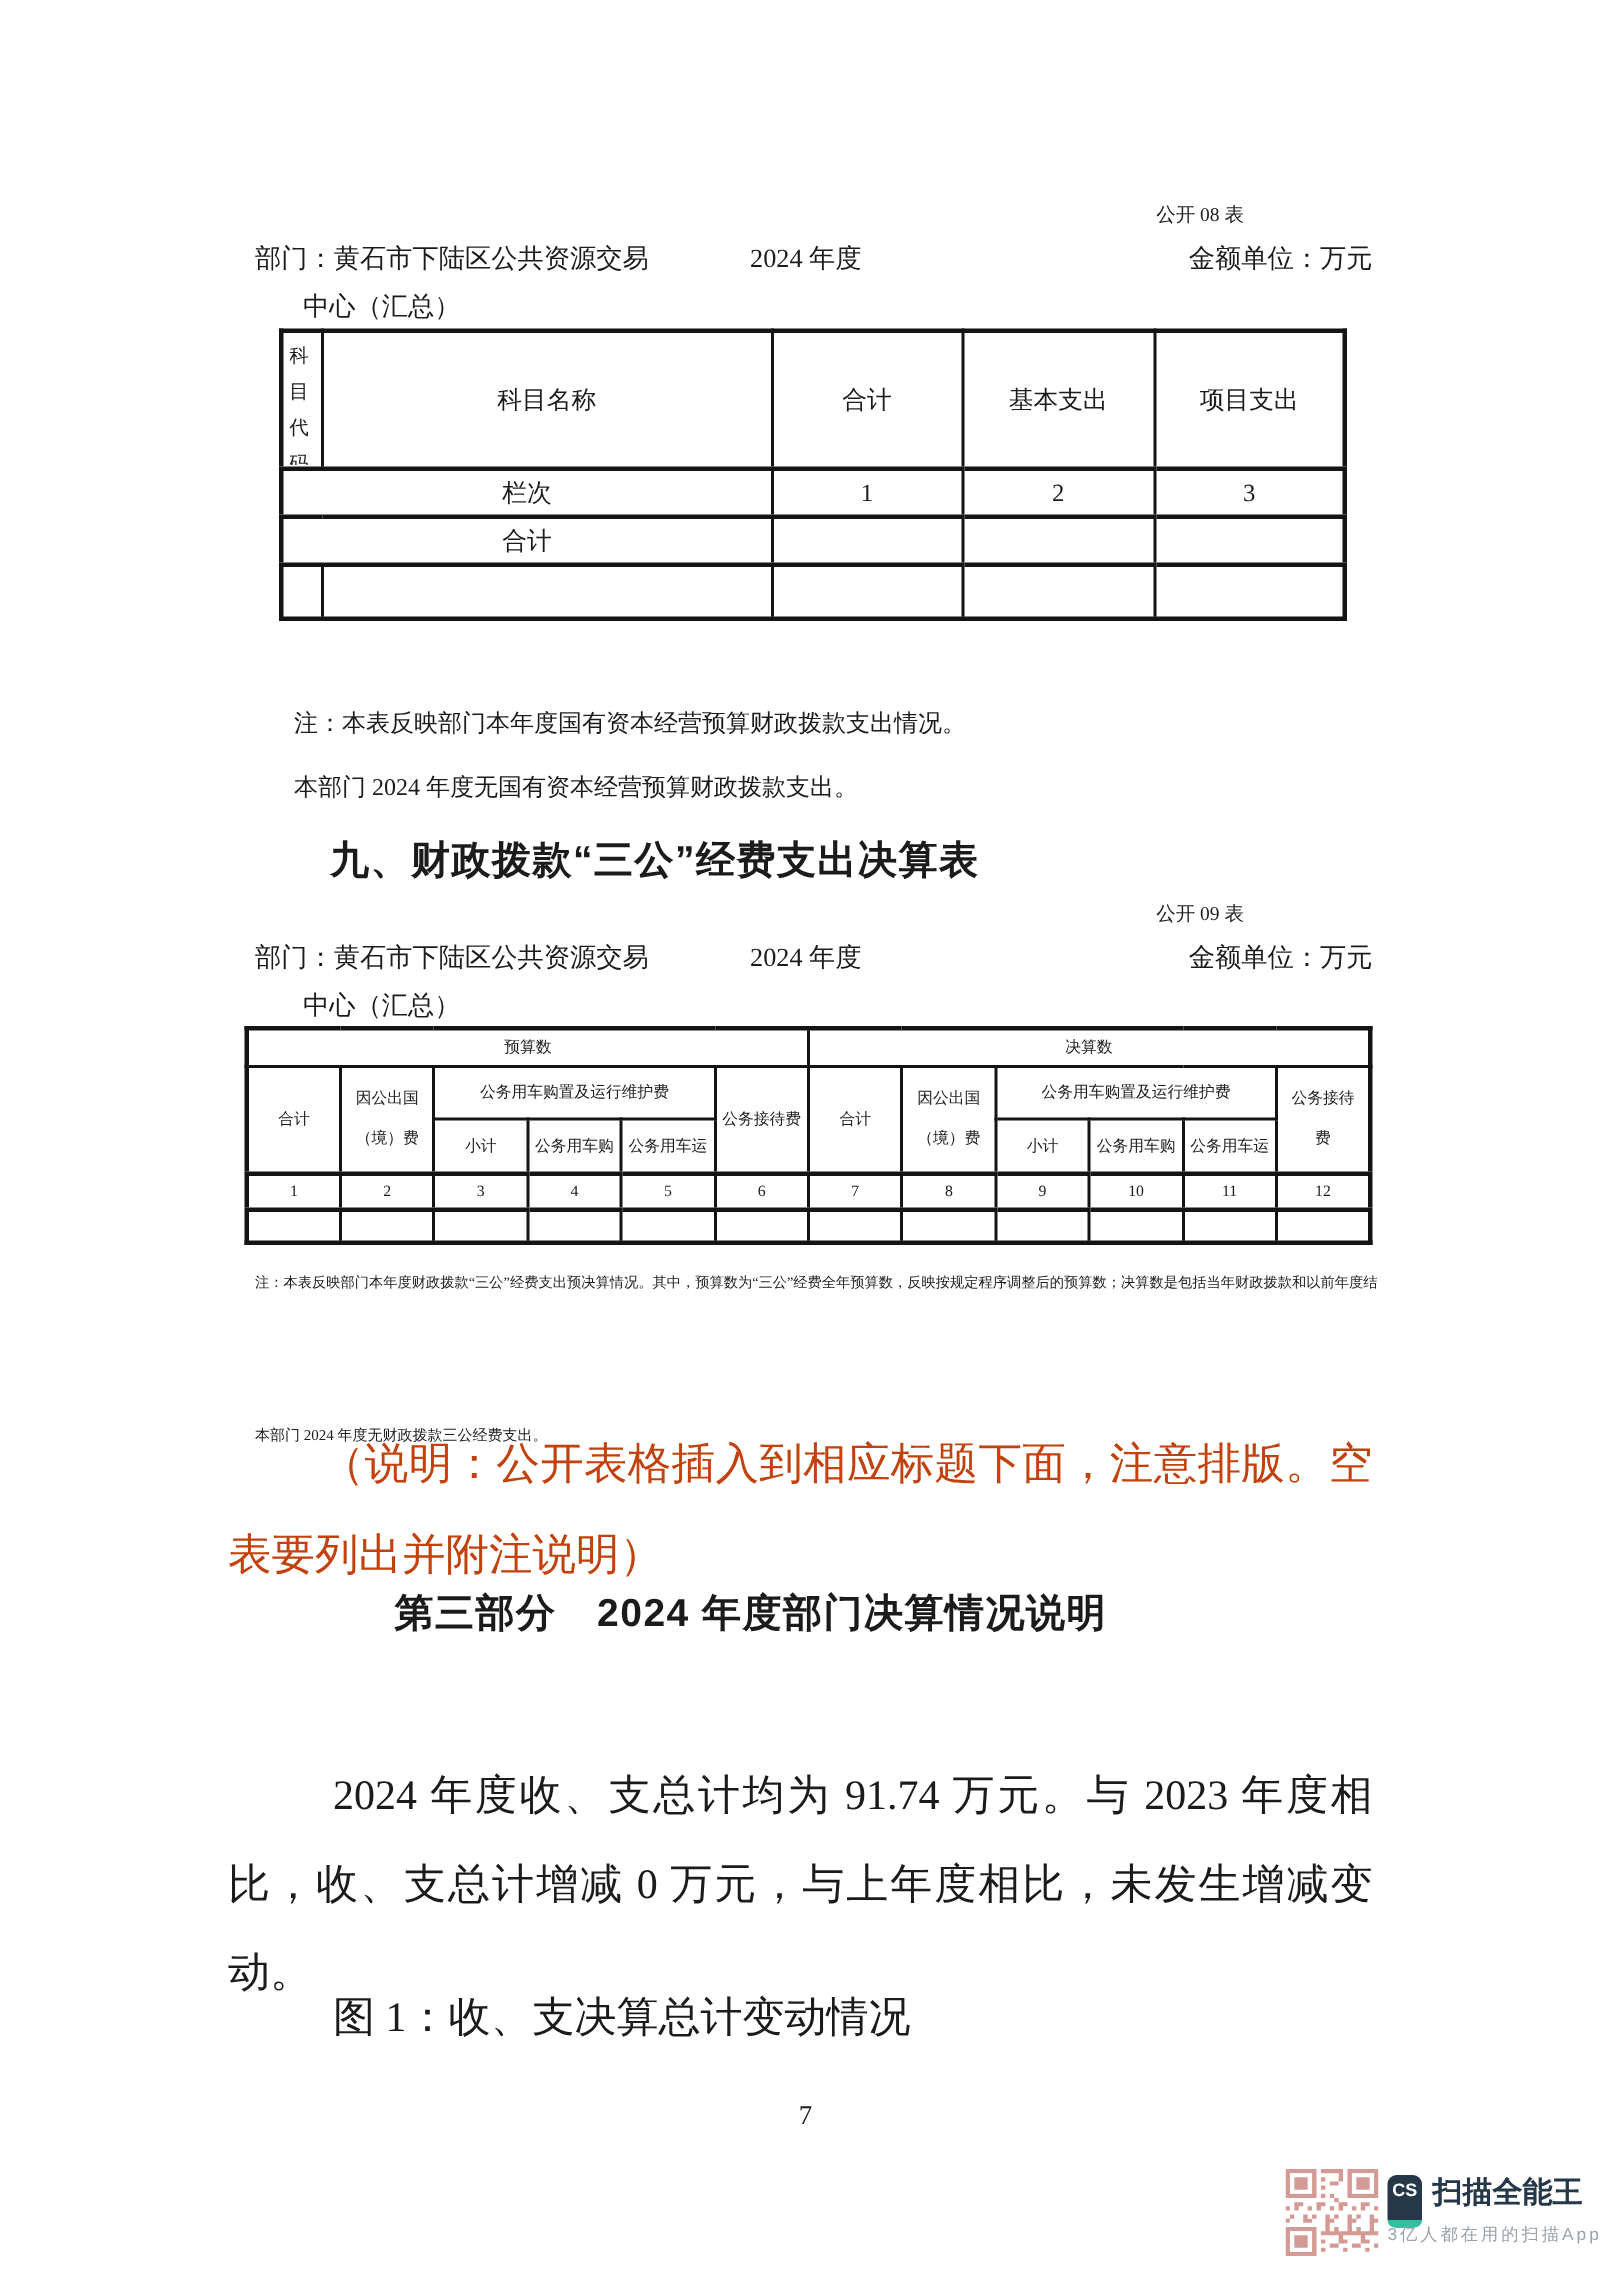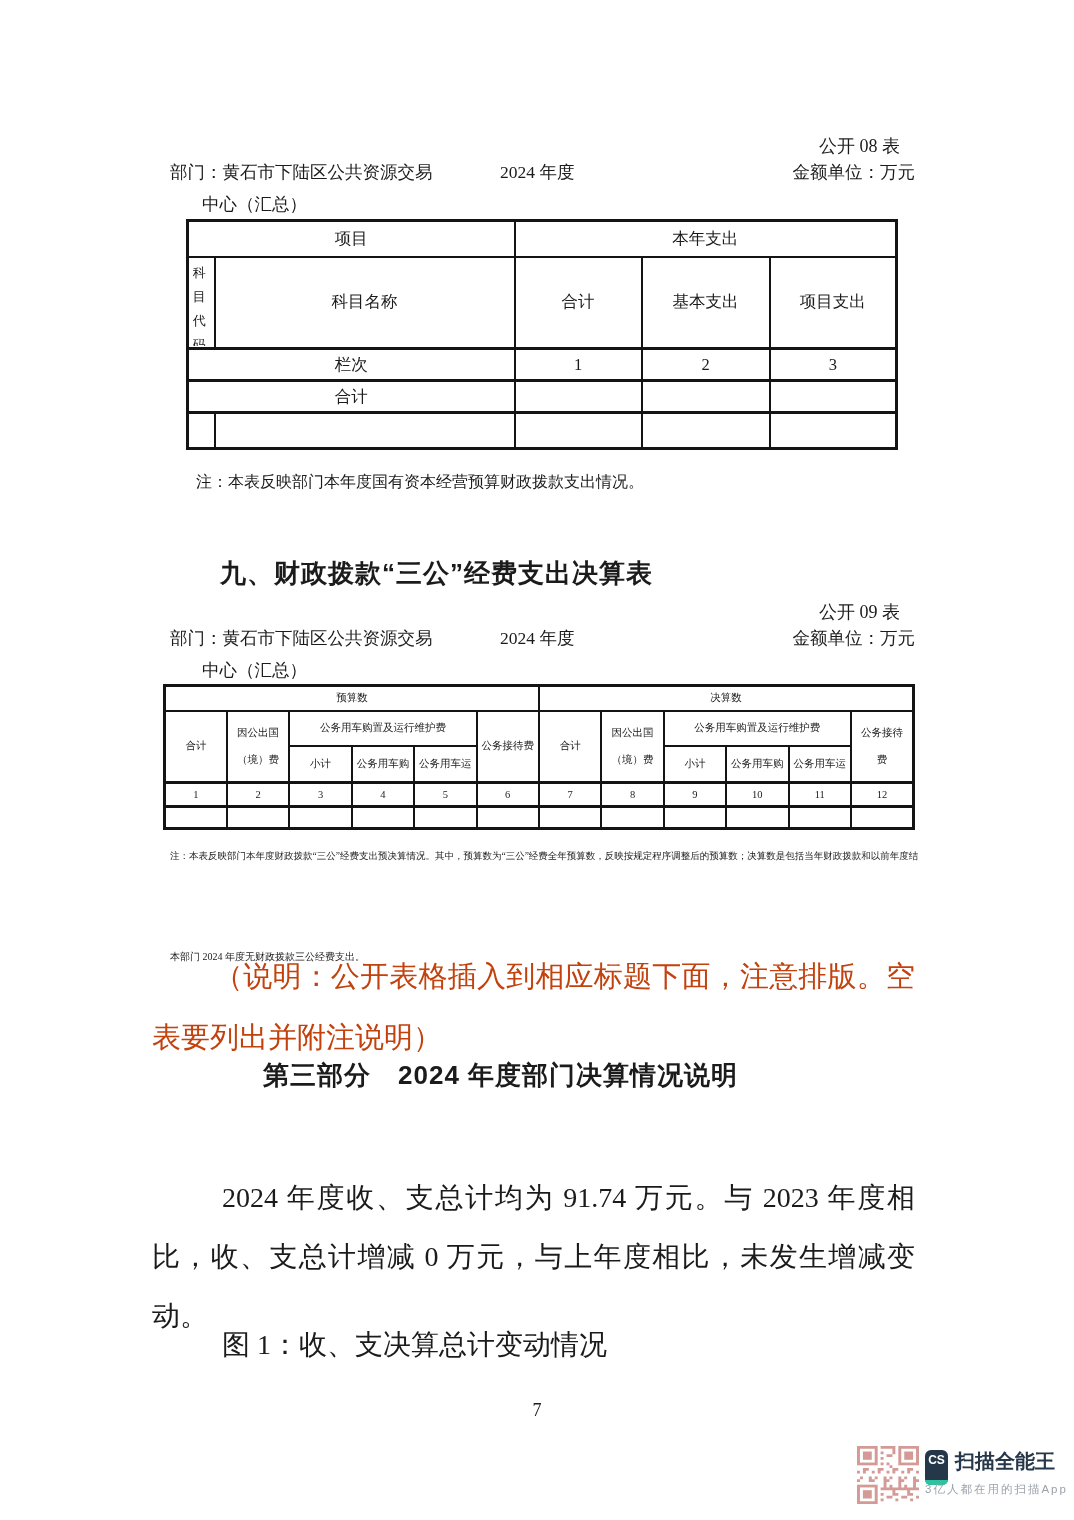--- a/index.html
+++ b/index.html
@@ -4,21 +4,21 @@
 <style>
   * { margin:0; padding:0; box-sizing:border-box; }
   html,body { background:#ffffff; }
   .page {
     position:relative; width:1074px; height:1520px; background:#ffffff;
     font-family:"Liberation Serif","DejaVu Serif",serif; color:#1b1b1b;
     overflow:hidden;
   }
 
   
-  .tag { position:absolute; left:700px; width:200px; text-align:right; font-size:18px; }
+  .tag { position:absolute; left:700px; width:200px; text-align:center; font-size:13px; }
   .meta-row { position:absolute; left:170px; width:745px; height:26px; font-size:17.5px; }
   .meta-year { position:absolute; left:330px; top:0; }
   .meta-unit { position:absolute; right:0; top:0; }
   .meta-l2 { position:absolute; left:170px; font-size:17.5px;margin-left:32px; }
 
   
   table.tbl { position:absolute; border-collapse:collapse; table-layout:fixed; }
   table.tbl td { border:2px solid #141414; text-align:center; vertical-align:middle; padding:0; overflow:hidden; }
   table.t08 { left:186px; top:219px; width:709px; font-size:16.5px; border:3px solid #141414; }
   .t08 .r1 td { height:36px; }
@@ -83,24 +83,20 @@
 
   <table class="tbl t08">
     <colgroup>
         <col style="width:27px">
         <col style="width:300px">
         <col style="width:127px">
         <col style="width:128px">
         <col style="width:127px">
       </colgroup>
     <tbody>
-        <tr class="r1">
-      <td colspan="2">项目</td>
-      <td colspan="3">本年支出</td>
-    </tr>
     <tr class="r2">
       <td class="vcell">
             <div class="vtext">科目代码</div>
           </td>
       <td>科目名称</td>
       <td>合计</td>
       <td>基本支出</td>
       <td>项目支出</td>
     </tr>
     <tr class="r3">
@@ -119,20 +115,21 @@
       <td></td>
       <td></td>
       <td></td>
       <td></td>
       <td></td>
     </tr>
   </tbody>
     </table>
 
   <div class="note16" style="top:472px">注：本表反映部门本年度国有资本经营预算财政拨款支出情况。</div>
+  <div class="note16" style="top:515px">本部门 2024 年度无国有资本经营预算财政拨款支出。</div>
 
   <div class="h-sans" style="left:220px; top:556px;">九、财政拨款“三公”经费支出决算表</div>
   <div class="tag" style="top:600px">公开 09 表</div>
   <div class="meta-row" style="top:626px">
     <span>部门：黄石市下陆区公共资源交易</span>
     <span class="meta-year">2024 年度</span>
     <span class="meta-unit">金额单位：万元</span>
   </div>
   <div class="meta-l2" style="top:658px">中心（汇总）</div>
 

